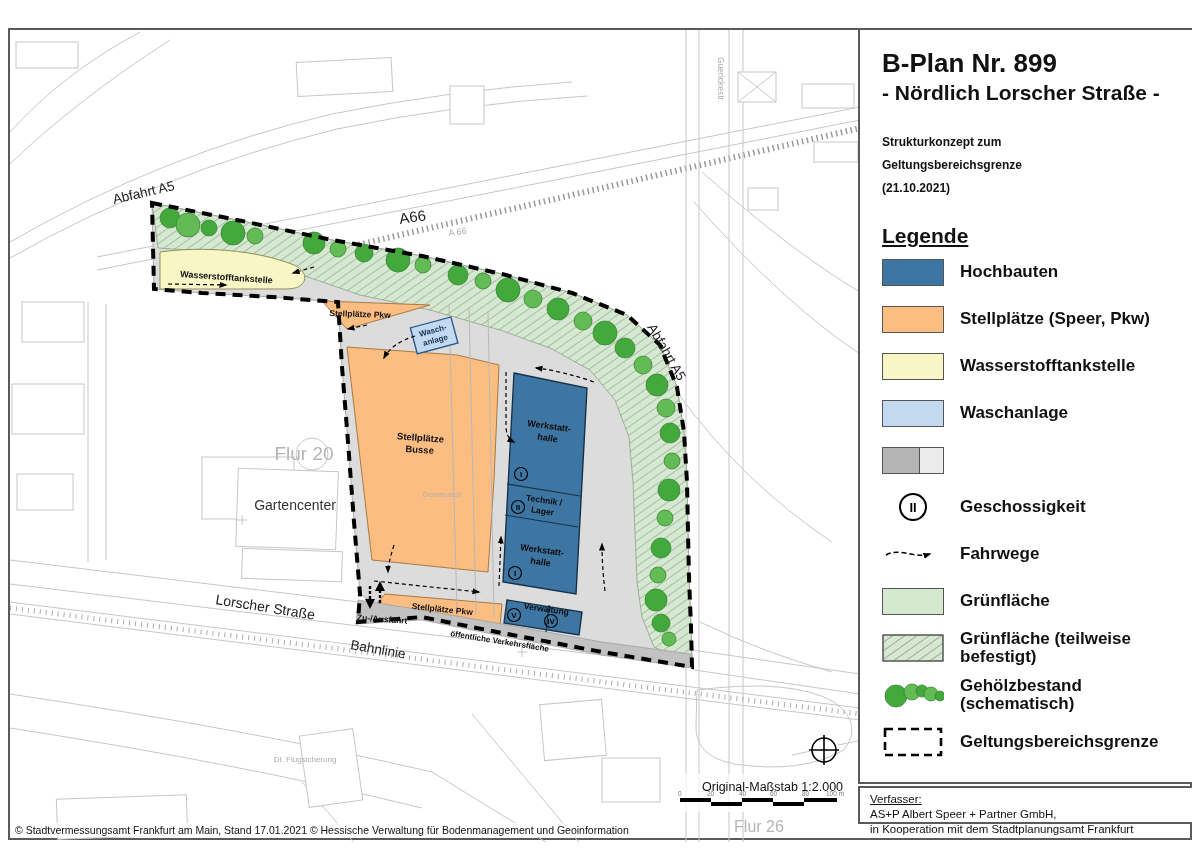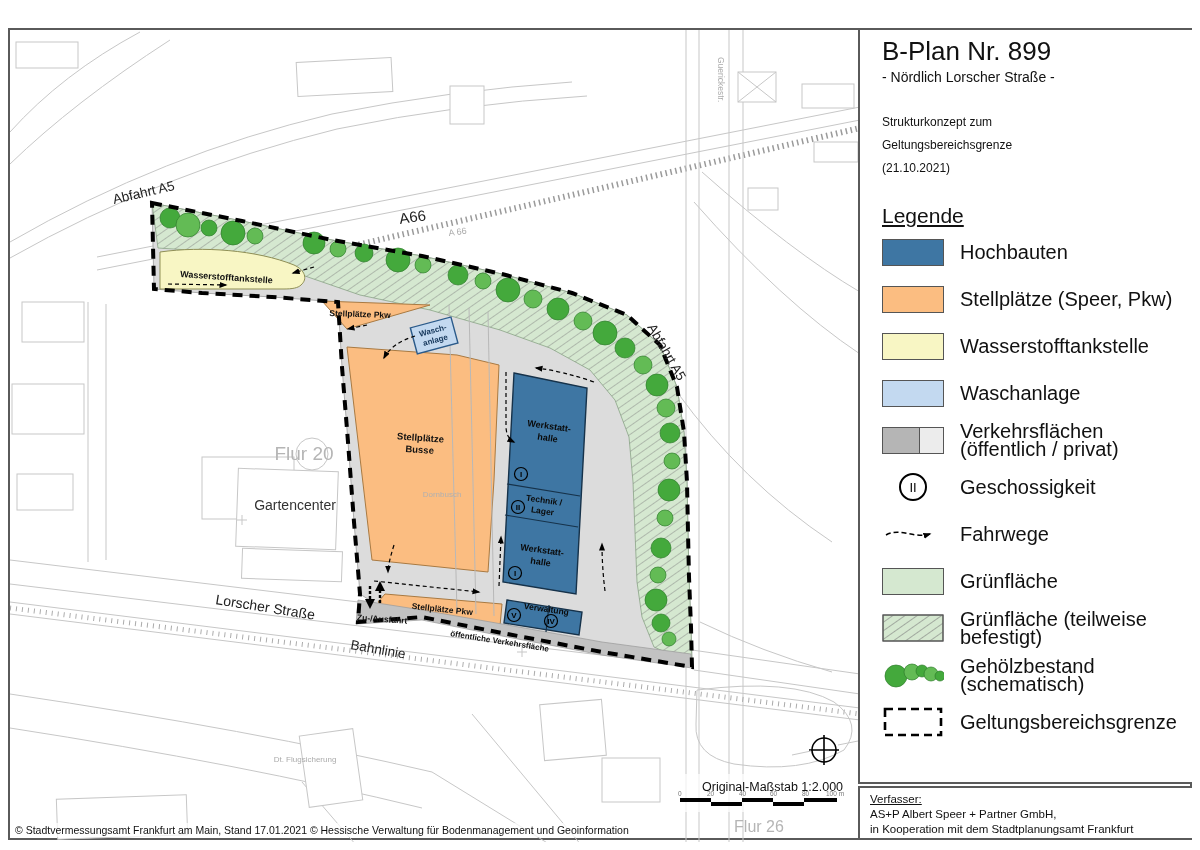--- a/index.html
+++ b/index.html
@@ -5,34 +5,34 @@
   html,body{margin:0;padding:0;background:#fff;width:1200px;height:850px;
     font-family:"Liberation Sans", sans-serif;-webkit-font-smoothing:antialiased;}
   .sheet{position:absolute;left:8px;top:28px;width:1184px;height:812px;
     border:2px solid #5a5a5a;background:#fff;box-sizing:border-box;}
   svg text{font-family:"Liberation Sans", sans-serif;}
   .map-svg{position:absolute;left:0;top:0;}
   
   .panel{position:absolute;left:848px;top:0;width:332px;height:752px;
     border-left:2px solid #5a5a5a;border-bottom:2px solid #5a5a5a;background:#fff;
     box-sizing:content-box;padding:0;}
-  .panel-inner{padding:6px 10px 0 22px;}
+  .panel-inner{padding:18px 10px 0 22px;font-weight:bold;}
   .ttl{font-size:26px;color:#111;line-height:30px;}
-  .subttl{font-size:14px;color:#111;margin-top:3px;}
+  .subttl{font-size:21px;color:#111;margin-top:3px;}
   .concept{margin-top:26px;font-size:12px;line-height:23px;color:#111;}
   .legende{margin-top:24px;font-size:21px;color:#111;text-decoration:underline;}
   .lrow{display:flex;align-items:center;height:46px;margin-top:1px;}
   .sw{width:62px;height:27px;border:1px solid #555;box-sizing:border-box;flex:none;}
   .sw-split{width:62px;height:27px;border:1px solid #555;box-sizing:border-box;display:flex;flex:none;}
   .sw-split span{height:100%;}
   .sw-split .s1{width:37px;border-right:1px solid #555;box-sizing:border-box;}
   .sw-split .s2{width:23px;}
   .licon{width:62px;flex:none;display:flex;align-items:center;justify-content:flex-start;}
-  .llabel{font-size:20px;color:#111;margin-left:16px;line-height:18px;}
-  .verfasser{position:absolute;left:848px;top:756px;width:334px;height:54px;
+  .llabel{font-size:17px;color:#111;margin-left:16px;line-height:18px;}
+  .verfasser{position:absolute;left:848px;top:756px;width:334px;height:38px;
     border:2px solid #5a5a5a;border-right:none;background:#fff;box-sizing:border-box;
     padding:4px 8px 0 10px;font-size:11.5px;line-height:15px;color:#111;}
   .verfasser .vh{text-decoration:underline;}
   .copyright{position:absolute;left:2px;top:793px;font-size:10.5px;color:#111;
     background:rgba(255,255,255,.72);padding:1px 3px;white-space:nowrap;}
 </style>
 </head>
 <body>
 
 <div class="sheet">
@@ -300,24 +300,20 @@
       </div>
       <div class="lrow">
         <div class="sw" style="background-color: rgb(195, 217, 240);"></div>
         <div class="llabel">Waschanlage</div>
       </div>
       <div class="lrow">
         <div class="sw-split">
           <span class="s1" style="background-color: rgb(181, 181, 181);"></span>
           <span class="s2" style="background-color: rgb(236, 236, 236);"></span>
         </div>
-        <div class="llabel">
-          <div>Verkehrsflächen</div>
-          <div>(öffentlich / privat)</div>
-        </div>
       </div>
       <div class="lrow">
         <div class="licon">
           <svg width="62" height="34">
             <circle cx="31" cy="17" r="13" fill="#fff" stroke="#000" stroke-width="2"></circle>
             <text x="31" y="22" text-anchor="middle" font-size="13" fill="#000">II</text>
           </svg>
         </div>
         <div class="llabel">Geschossigkeit</div>
       </div>

